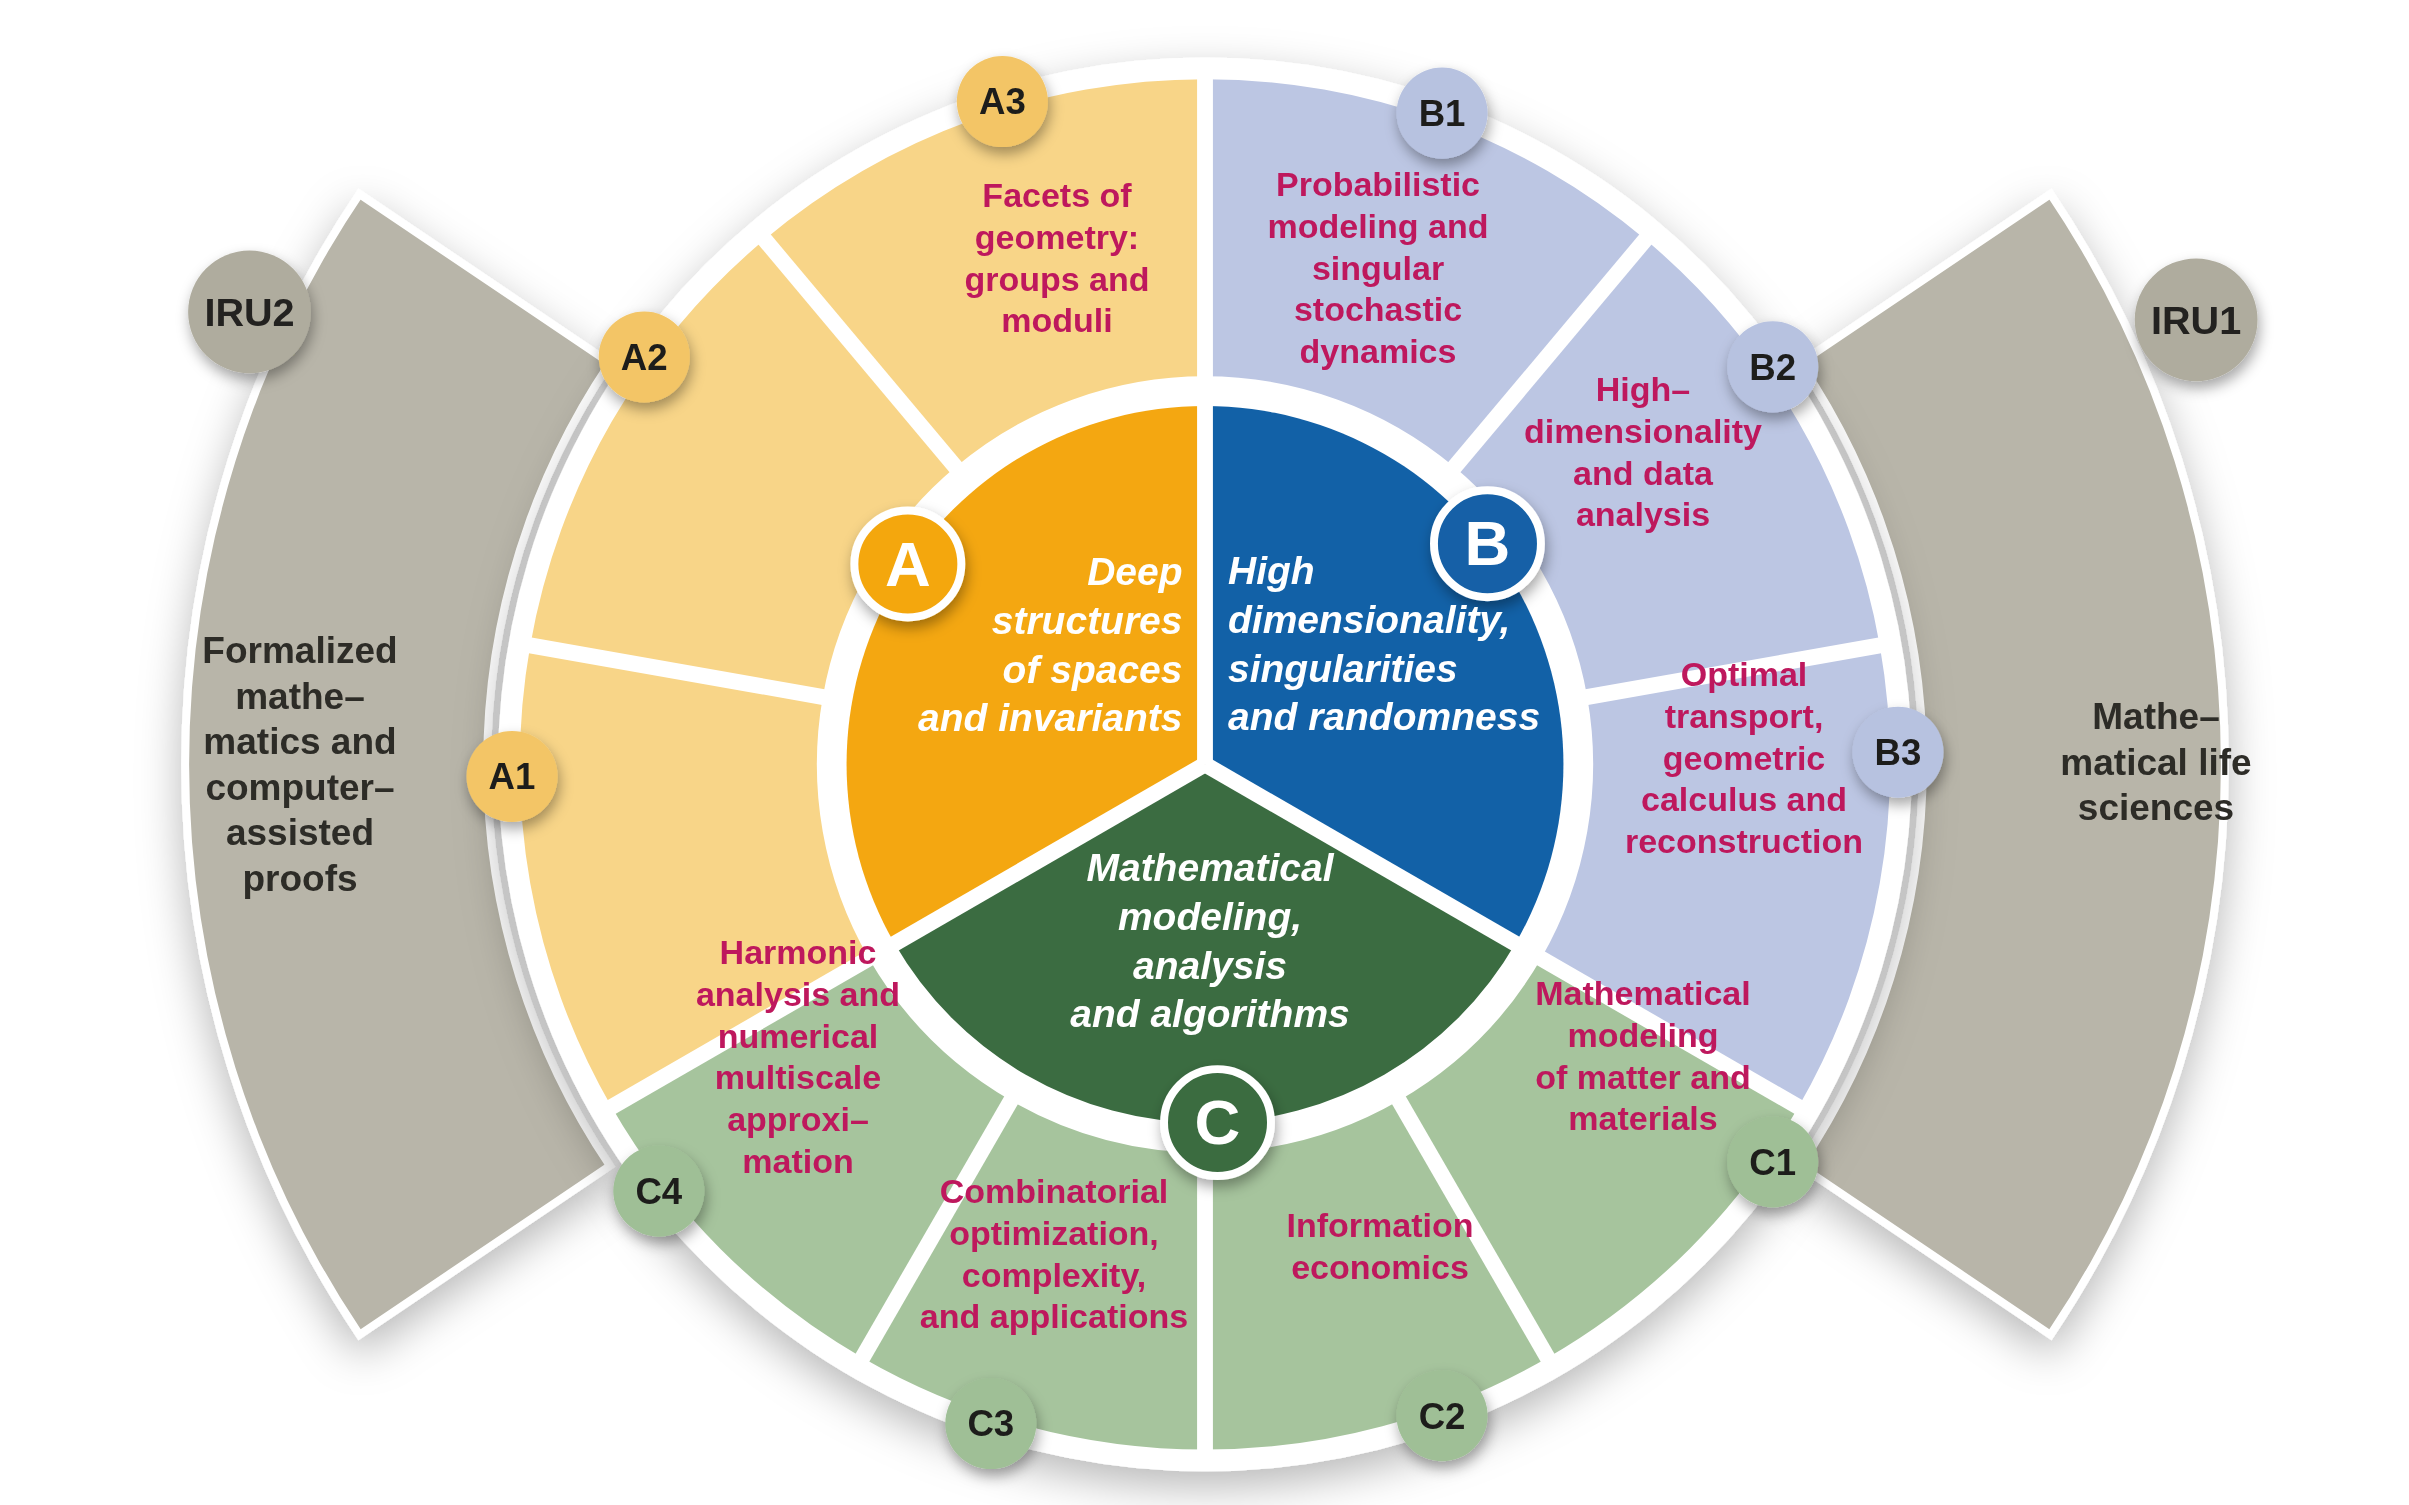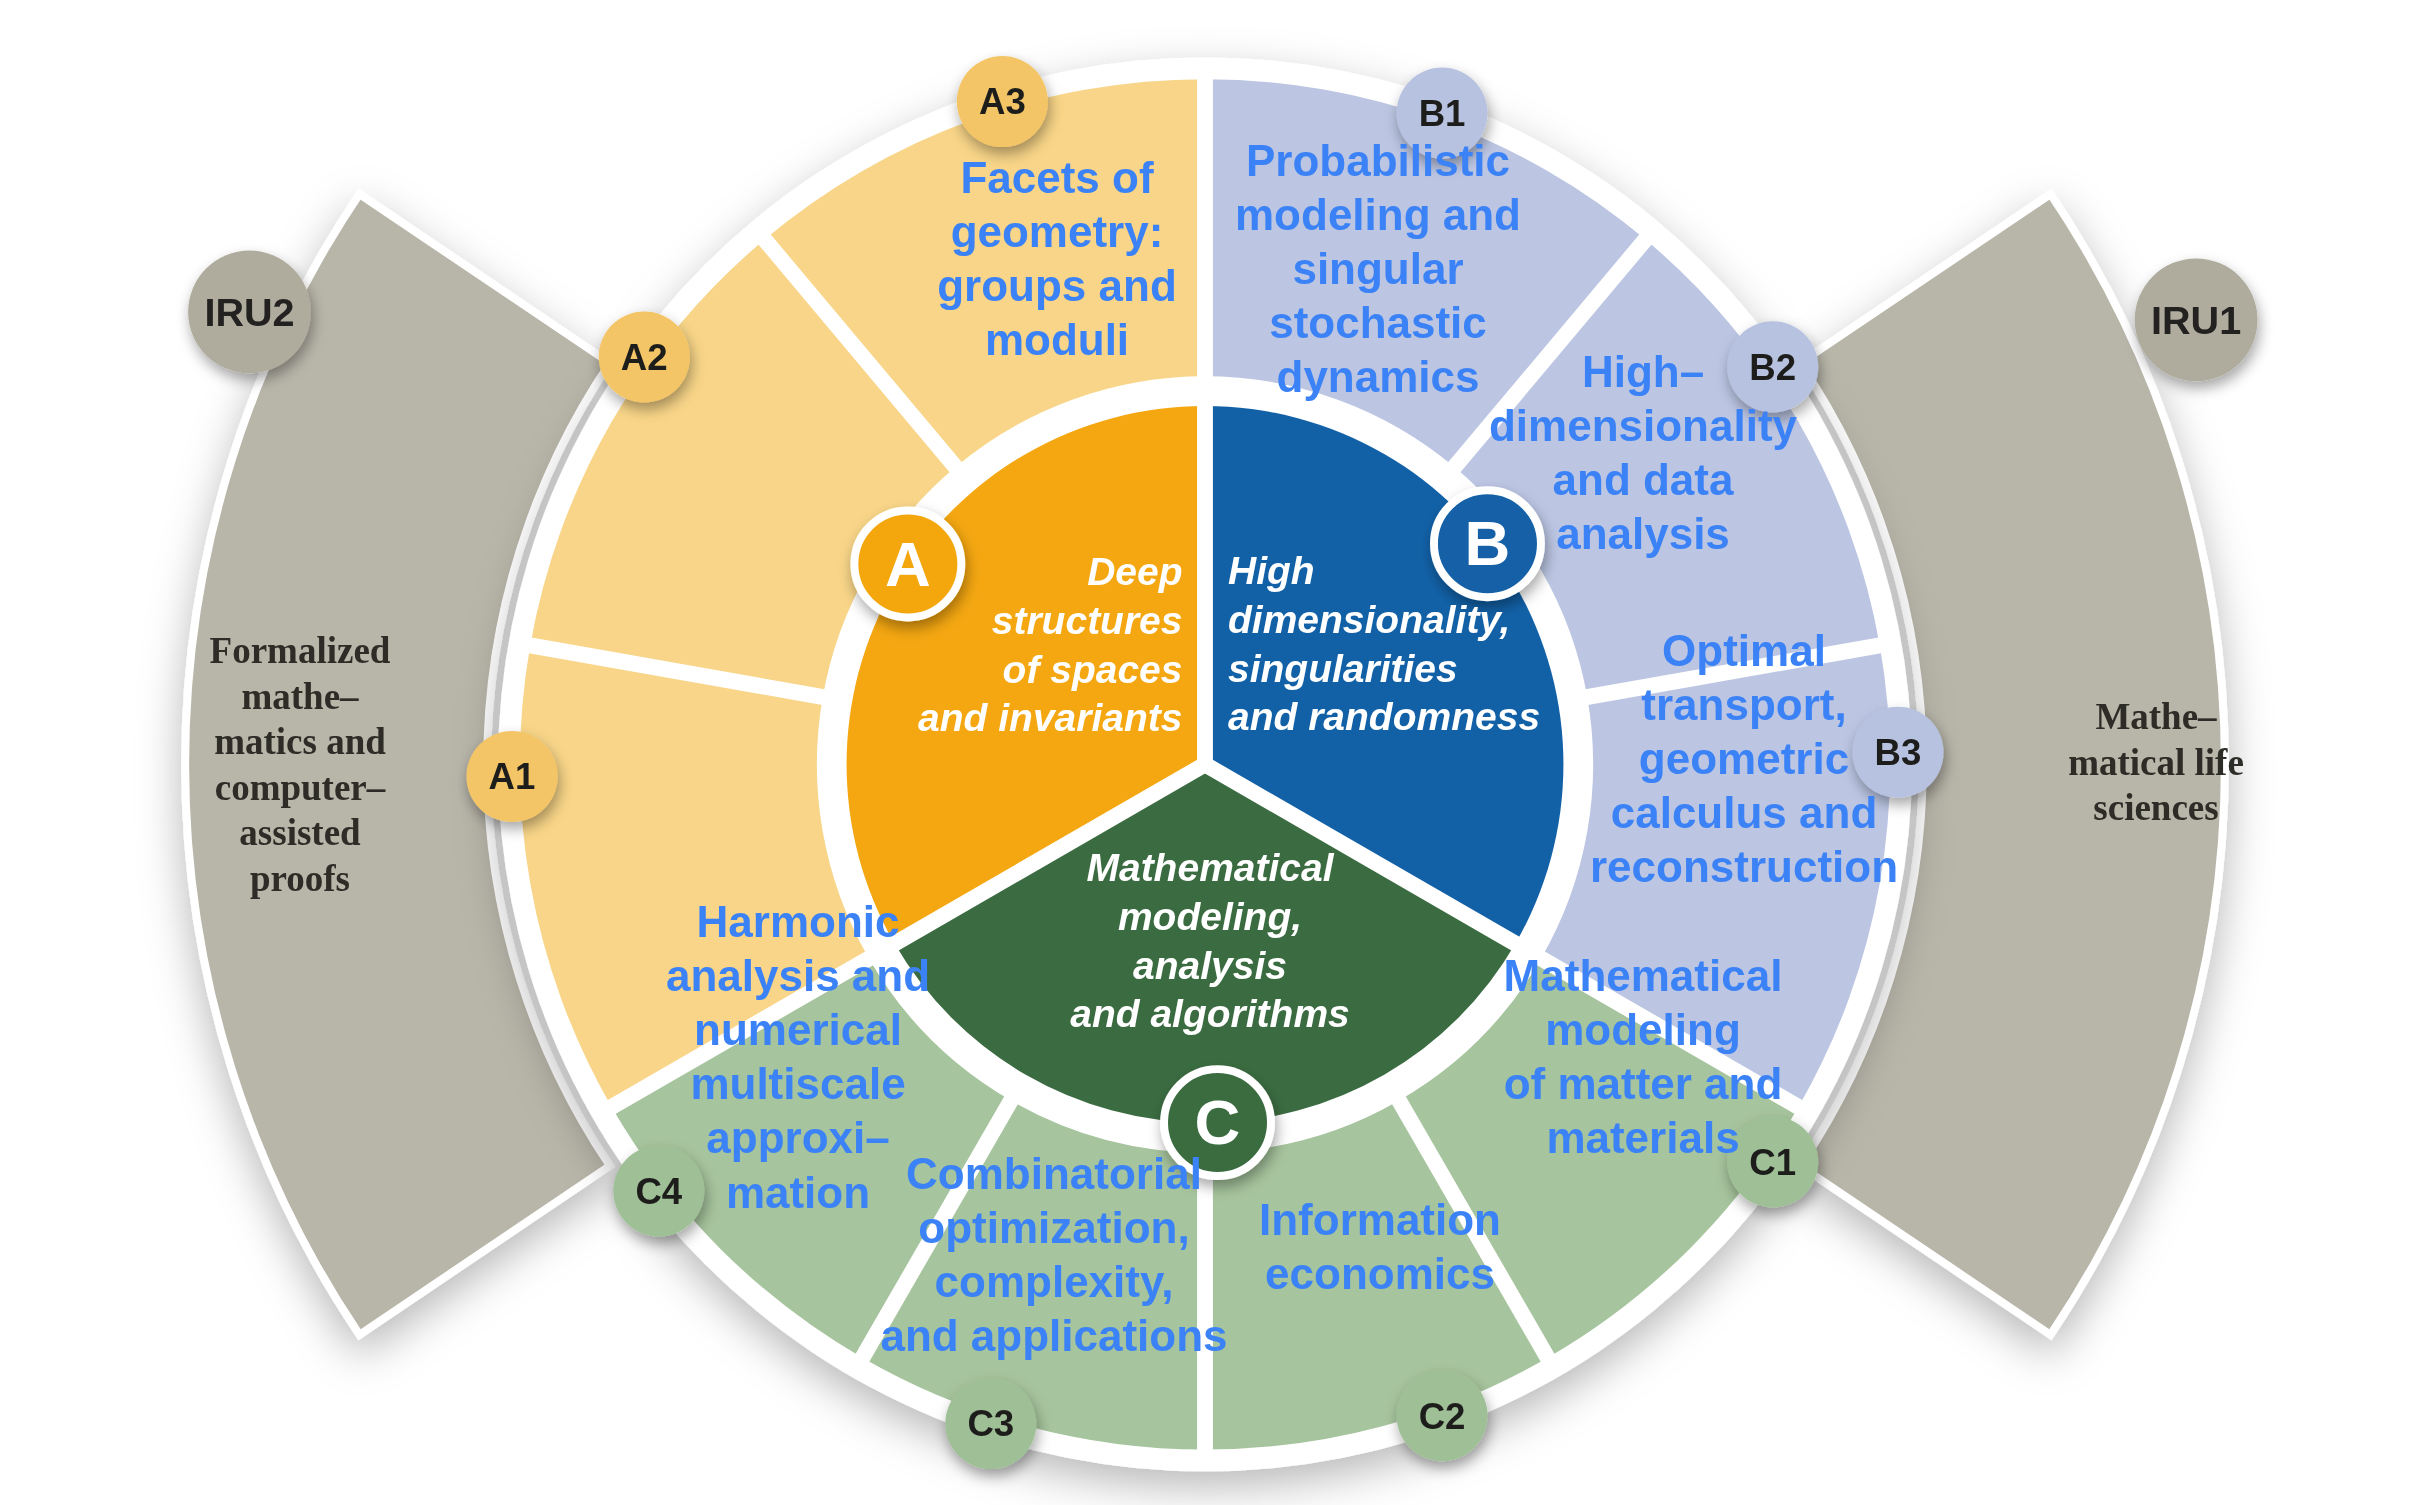--- a/index.html
+++ b/index.html
@@ -5,39 +5,39 @@
   * { margin:0; padding:0; box-sizing:border-box; }
   html,body { background:#ffffff; font-family:"Liberation Sans", sans-serif; }
   .stage { position:relative; width:2410px; height:1506px; background:#ffffff; overflow:hidden; }
   .stage svg { position:absolute; left:0; top:0; }
   svg text { font-family:"Liberation Sans", sans-serif; }
   .badge-text { font-weight:bold; font-size:37px; fill:#1D1D1B; text-anchor:middle; }
   .iru-badge-text { font-weight:bold; font-size:40px; fill:#232220; text-anchor:middle; }
   .letter-text { font-weight:bold; font-size:64px; fill:#ffffff; text-anchor:middle; }
 
   .lab { position:absolute; transform:translate(-50%,-50%); white-space:pre-line;
-         text-align:center; font-weight:bold; font-size:44px; line-height:1.23;
-         color:#3b82f6; width:436px; }
+         text-align:center; font-weight:bold; font-size:34px; line-height:1.23;
+         color:#be185d; width:436px; }
   #lab-a1 { left:710px;  top:759px; }
   #lab-a2 { left:798px;  top:465px; }
   #lab-a3 { left:1057px; top:259px; }
   #lab-b1 { left:1378px; top:269px;text-align:center; }
   #lab-b2 { left:1643px; top:453px; }
   #lab-b3 { left:1744px; top:759px; }
   #lab-c1 { left:1643px; top:1057px; }
   #lab-c2 { left:1380px; top:1247px; }
   #lab-c3 { left:1054px; top:1255px; }
   #lab-c4 { left:798px;  top:1057px; }
 
   .lab.center { font-size:39px; line-height:1.25; color:#ffffff;font-style:italic; }
   #lab-ca { left:1014px; top:645px; width:337px; text-align:right; }
   #lab-cb { left:1416px; top:644px; width:376px; text-align:left; }
   #lab-cc { left:1210px; top:941px; width:455px; }
 
-  .lab.iru { font-size:37px; color:#2D2C27;font-family:Liberation Serif, serif; }
+  .lab.iru { font-size:37px; color:#2D2C27; }
   #lab-iru2 { left:300px;  top:764px; }
   #lab-iru1 { left:2156px; top:762px; }
 </style>
 </head>
 <body>
 
 <div class="stage">
 
   <svg viewBox="0 0 2434 1521" width="2410" height="1506">
     <defs>

